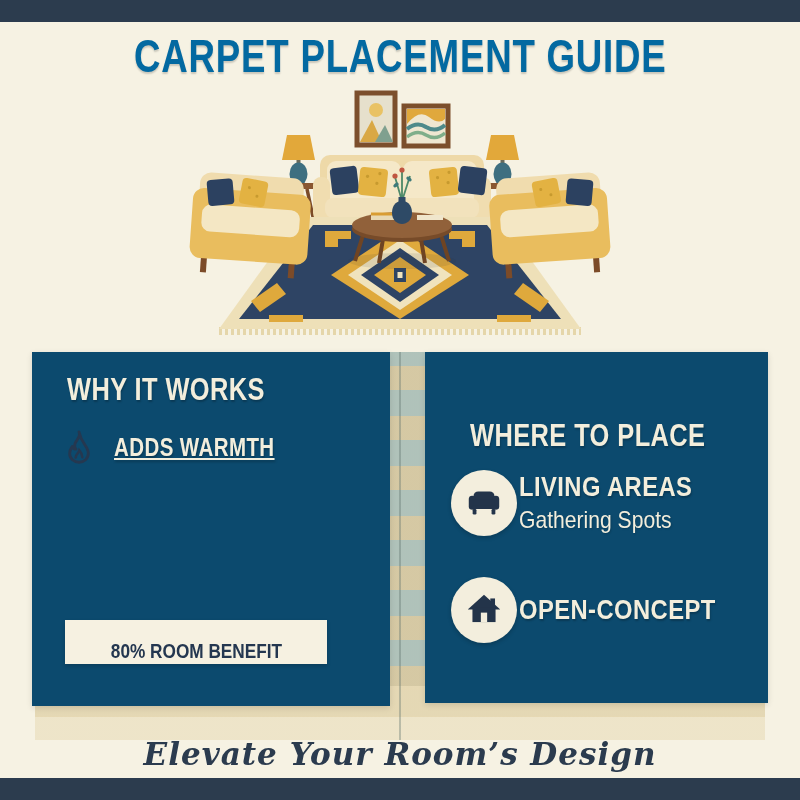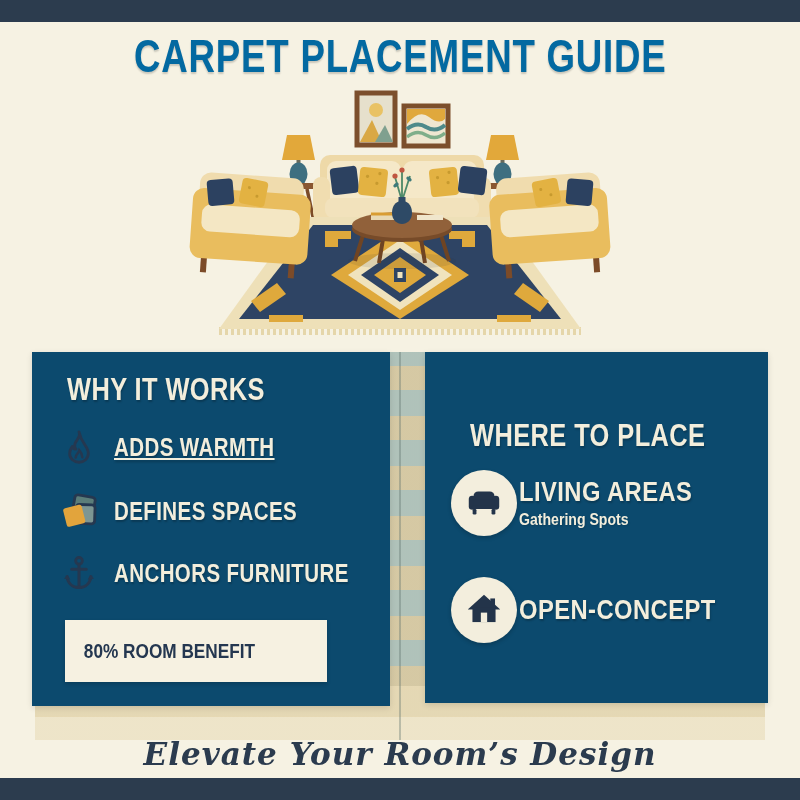--- a/index.html
+++ b/index.html
@@ -26,33 +26,33 @@
   .panel.right{left:425px;width:343px;height:351px;}
   .cond{display:inline-block;transform:scaleX(.82);transform-origin:0 50%;white-space:nowrap;}
   .panel h2{margin:0;font-size:31px;font-weight:800;letter-spacing:.5px;
             text-shadow:1px 2px 2px rgba(0,0,0,.22);}
   .left h2{position:absolute;left:35px;top:20px;}
   .right h2{position:absolute;left:45px;top:35px;margin-top:31px;}
   .why-item{position:absolute;left:28px;display:flex;align-items:center;gap:16px;}
   .why-item .wicon{width:38px;height:38px;flex:0 0 38px;}
   .why-item .wlabel{font-size:25px;font-weight:800;letter-spacing:.5px;
                     text-shadow:1px 2px 2px rgba(0,0,0,.22);}
-  .stat-box{position:absolute;left:33px;top:268px;width:262px;height:62px;background:#f6f1e1;
-            display:flex;flex-direction:column;justify-content:center;align-items:flex-start;
+  .stat-box{position:absolute;left:33px;top:268px;width:262px;height:44px;background:#f6f1e1;
+            display:flex;flex-direction:row;justify-content:center;align-items:flex-end;
             box-shadow:0 2px 4px rgba(0,0,0,.18);}
   .stat-box .line{font-size:21px;font-weight:800;color:#243750;line-height:1.25;}
   .stat-box .cond{transform-origin:50% 50%;}
   .place-item{position:absolute;left:26px;display:flex;align-items:center;gap:2px;}
   .badge{width:66px;height:66px;border-radius:50%;background:#f3eedd;flex:0 0 66px;
          display:flex;align-items:center;justify-content:center;
          box-shadow:0 2px 4px rgba(0,0,0,.2);}
   .badge svg{width:42px;height:42px;}
   .place-text .ptitle{font-size:27px;font-weight:800;letter-spacing:.5px;
                       text-shadow:1px 2px 2px rgba(0,0,0,.22);}
-  .place-text .psub{font-size:16px;font-weight:700;margin-top:3px;
+  .place-text .psub{font-size:24px;font-weight:400;margin-top:3px;
                     text-shadow:1px 1px 2px rgba(0,0,0,.18);}
   .place-text .cond{transform:scaleX(.88);}
   .tagline{position:absolute;top:736px;left:0;width:800px;text-align:center;
            font-family:"DejaVu Serif",serif;font-style:italic;font-weight:700;
            font-size:31px;color:#2b3b4e;letter-spacing:1px;}
 </style>
 </head>
 <body>
 
 <div class="bar top"></div>
@@ -201,49 +201,21 @@
   <div class="why-item" style="top:76px;text-decoration:underline;">
     <span class="wicon">
       <svg viewBox="0 0 24 24">
           <path d="M12 2.5 C13.6 5.6 10 7.6 9.4 10.2 C9 12 9.8 13 10.1 13.3 C8.9 13.6 8.1 12.7 7.7 11.7 C6.7 13 6.1 14.6 6.1 16.1 C6.1 19.4 8.7 21.6 12 21.6 C15.3 21.6 17.9 19.3 17.9 16 C17.9 11.6 13.6 9.9 12 2.5 Z" fill="none" stroke="#253850" stroke-width="1.8" stroke-linejoin="round"></path>
         <path d="M9.9 18.6 C9.9 16.6 11.8 15.9 12.2 14.1 C13.5 15.6 14.1 17 14.1 18.4" fill="none" stroke="#253850" stroke-width="1.6" stroke-linecap="round"></path>
         </svg>
     </span>
     <span class="wlabel cond">ADDS WARMTH</span>
   </div>
 
-  <div class="why-item" style="top:140px;">
-    <span class="wicon">
-      <svg viewBox="0 0 24 24">
-        <g transform="rotate(10 15 9)">
-            <rect x="8.5" y="2.5" width="13" height="13" rx="2" fill="#5b7d79" stroke="#253850" stroke-width="1.8"></rect>
-          </g>
-        <g transform="rotate(2 16 14)">
-            <rect x="10" y="8" width="12" height="12" rx="2" fill="#7d9693" stroke="#253850" stroke-width="1.8"></rect>
-          </g>
-        <g transform="rotate(-14 9 15)">
-            <rect x="3" y="9" width="12" height="12" rx="1.5" fill="#e2a43c"></rect>
-          </g>
-      </svg>
-    </span>
-    <span class="wlabel cond">DEFINES SPACES</span>
-  </div>
-
-  <div class="why-item" style="top:202px;">
-    <span class="wicon">
-      <svg viewBox="0 0 24 24">
-        <circle cx="12" cy="4.3" r="2.1" fill="none" stroke="#253850" stroke-width="1.8"></circle>
-        <path d="M12 6.4 L12 20.5 M7.4 9.6 L16.6 9.6" stroke="#253850" stroke-width="1.9" stroke-linecap="round"></path>
-        <path d="M4.4 14.3 C5.1 18.5 8 21.2 12 21.2 C16 21.2 18.9 18.5 19.6 14.3" fill="none" stroke="#253850" stroke-width="1.9" stroke-linecap="round"></path>
-        <polygon points="2.5,15.7 4.9,13.3 6.5,16.1" fill="#253850"></polygon>
-        <polygon points="21.5,15.7 19.1,13.3 17.5,16.1" fill="#253850"></polygon>
-      </svg>
-    </span>
-    <span class="wlabel cond">ANCHORS FURNITURE</span>
-  </div>
+
 
   <div class="stat-box">
     <span class="line">
       <span class="cond">80% ROOM BENEFIT</span></span>
   </div>
 </div>
 
 <div class="panel right">
   <h2>
     <span class="cond">WHERE TO PLACE</span>

